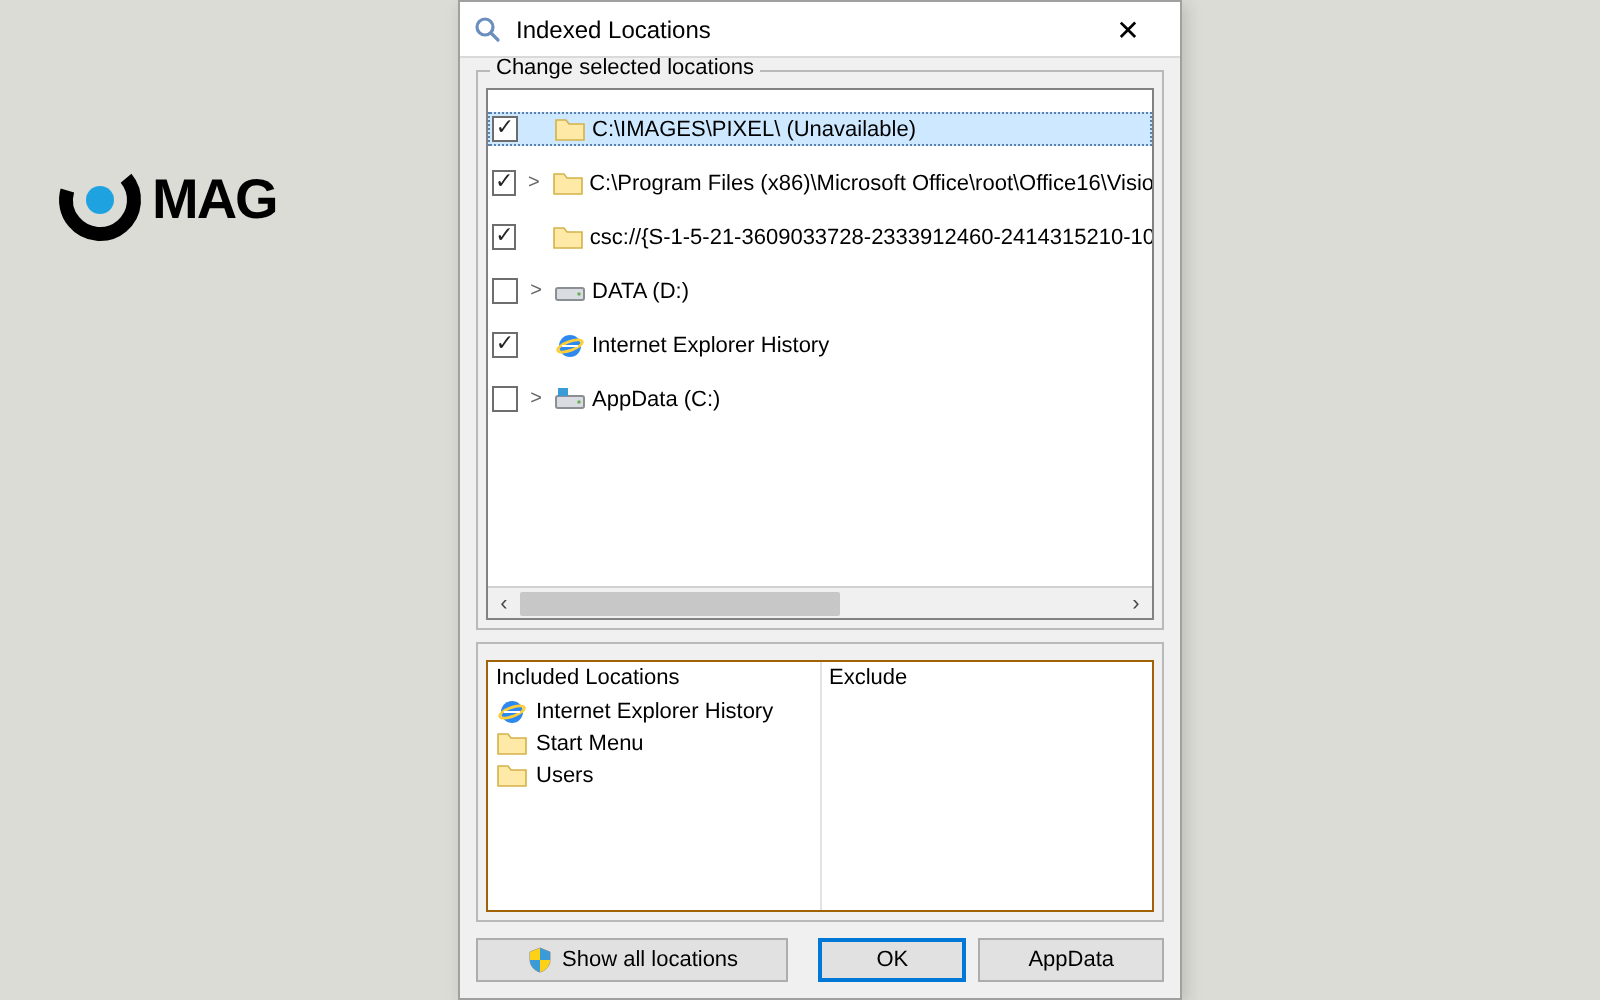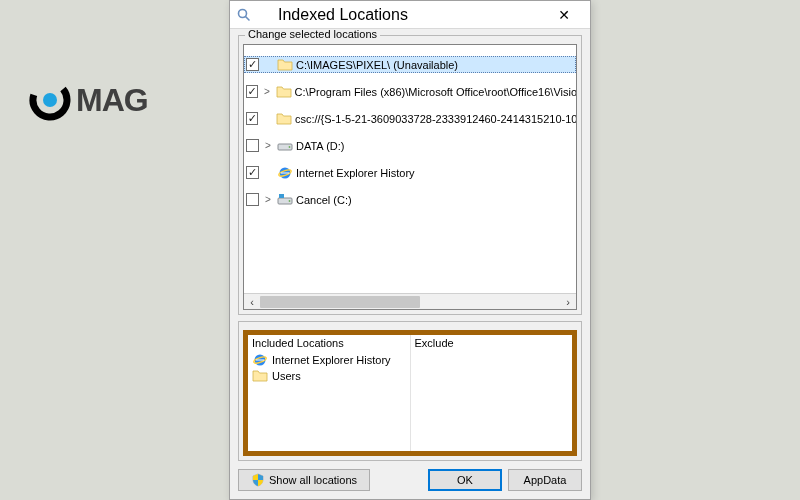--- a/index.html
+++ b/index.html
@@ -17,23 +17,23 @@
     left: 28px;
     top: 78px;
     display: flex;
     align-items: center;
     gap: 4px;
   }
   .logo-mark { width: 44px; height: 44px; }
   .logo-text {
     font-family: Arial, sans-serif;
     font-weight: 900;
-    font-size: 32px;
+    font-size: 28px;
     letter-spacing: -1px;
-    color: #404040;
+    color: #000000;
   }
   
   .dialog {
     position: absolute;
     left: 229px;
     top: 0;
     width: 362px;
     height: 500px;
     background: #f0f0f0;
     border: 1px solid #a0a0a0;
@@ -43,21 +43,21 @@
   }
   .titlebar {
     height: 28px;
     display: flex;
     align-items: center;
     padding: 0 8px 0 6px;
     background: #fff;
     border-bottom: 1px solid #d9d9d9;
   }
   .titlebar .app-icon { width: 16px; height: 16px; margin-right: 6px; }
-  .titlebar .title { flex: 1; font-size: 16px; margin-left: 20px; }
+  .titlebar .title { flex: 1; font-size: 12px; }
   .titlebar .close {
     width: 36px; height: 20px;
     display: flex; align-items: center; justify-content: center;
     font-size: 14px; line-height: 1;
     cursor: pointer;
   }
 
   .dialog-body { flex: 1; padding: 6px 8px 8px 8px; display: flex; flex-direction: column; gap: 6px; overflow: hidden; }
 
   .groupbox {
@@ -145,21 +145,21 @@
   }
   .hscroll .track { flex: 1; height: 16px; background: #f0f0f0; position: relative; }
   .hscroll .thumb {
     position: absolute; left: 0; top: 2px; height: 12px; width: 160px;
     background: #c7c7c7; border-radius: 1px; cursor: pointer;
   }
 
   .summary-inner {
     margin: 8px 4px 4px 4px;
     background: #fff;
-    border: 5px solid #a16207;
+    border: 1px solid #a16207;
     height: 126px;
     display: flex;
   }
   .summary-col { flex: 1; padding: 2px 4px; overflow: hidden; }
   .summary-col + .summary-col { border-left: 1px solid #e3e3e3; }
   .summary-header { font-size: 11px; margin-bottom: 3px; white-space: nowrap; }
   .summary-row {
     height: 16px; display: flex; align-items: center; gap: 4px; font-size: 11px;
   }
   .summary-row .row-icon { width: 16px; height: 16px; display: inline-flex; align-items:center; justify-content:center; }
@@ -167,21 +167,21 @@
   .button-row {
     display: flex;
     gap: 6px;
     padding-top: 2px;
     align-items: center;
   }
   .button-row .spacer { flex: 1; }
   .btn {
     height: 22px;
     min-width: 74px;
-    padding: 0 12px;
+    padding: 0 24px;
     background: #e1e1e1;
     border: 1px solid #adadad;
     font-size: 11px;
     display: inline-flex; align-items: center; justify-content: center;
     gap: 4px;
     cursor: pointer;
   }
   .btn.def {
     border: 1px solid #0078d7;
     box-shadow: inset 0 0 0 1px #0078d7;
@@ -281,21 +281,21 @@
               <div class="tree-row">
                 <span class="chk "></span>
                 <span class="expander">&gt;</span>
                 <span class="row-icon">
                   <svg viewBox="0 0 16 16" width="16" height="16">
                     <rect x="1" y="6" width="14" height="6" rx="1" fill="#d9dde1" stroke="#8a8f94"></rect>
                     <rect x="2" y="2" width="5" height="4" fill="#3a9bd7"></rect>
                     <circle cx="12.5" cy="9" r="0.9" fill="#6fae5f"></circle>
                   </svg>
                 </span>
-                <span class="tree-label">Cancel (C:)</span>
+                <span class="tree-label">AppData (C:)</span>
               </div>
             </div>
           <div class="hscroll">
             <span class="arrow">‹</span>
             <div class="track">
               <div class="thumb"></div>
             </div>
             <span class="arrow">›</span>
           </div>
         </div>
@@ -309,20 +309,28 @@
           <div id="included-list">
               <div class="summary-row">
                 <span class="row-icon">
                   <svg viewBox="0 0 16 16" width="16" height="16">
                     <circle cx="8" cy="8" r="5.5" fill="#2d89ef"></circle>
                     <ellipse cx="8" cy="8" rx="6.5" ry="2.2" fill="none" stroke="#ffcf3a" stroke-width="1.4" transform="rotate(-20 8 8)"></ellipse>
                     <path d="M4 8h8" stroke="#fff" stroke-width="1"></path>
                   </svg>
                 </span>
                 <span>Internet Explorer History</span>
+              </div>
+              <div class="summary-row">
+                <span class="row-icon">
+                  <svg viewBox="0 0 16 16" width="16" height="16">
+                    <path d="M1 3h5l1.5 2H15v8H1z" fill="#ffe9a6" stroke="#d3b24a" stroke-width="0.8"></path>
+                  </svg>
+                </span>
+                <span>Start Menu</span>
               </div>
               <div class="summary-row">
                 <span class="row-icon">
                   <svg viewBox="0 0 16 16" width="16" height="16">
                     <path d="M1 3h5l1.5 2H15v8H1z" fill="#ffe9a6" stroke="#d3b24a" stroke-width="0.8"></path>
                   </svg>
                 </span>
                 <span>Users</span>
               </div>
             </div>

